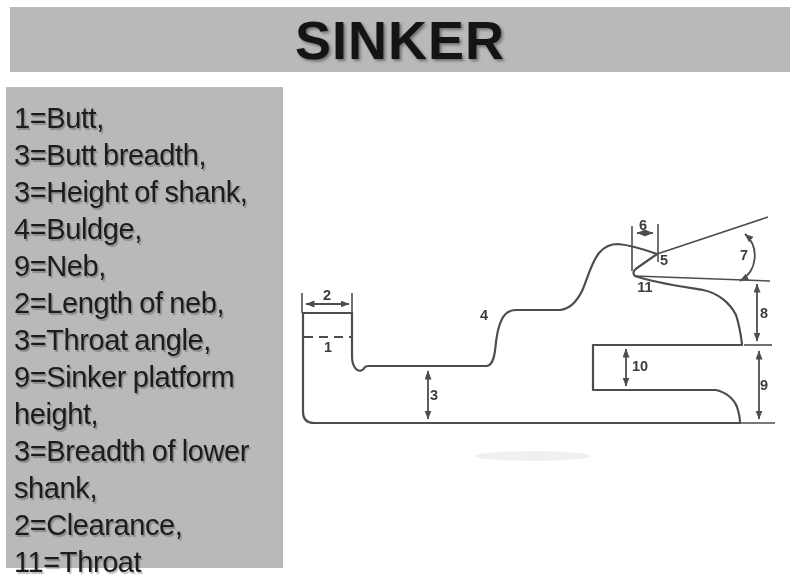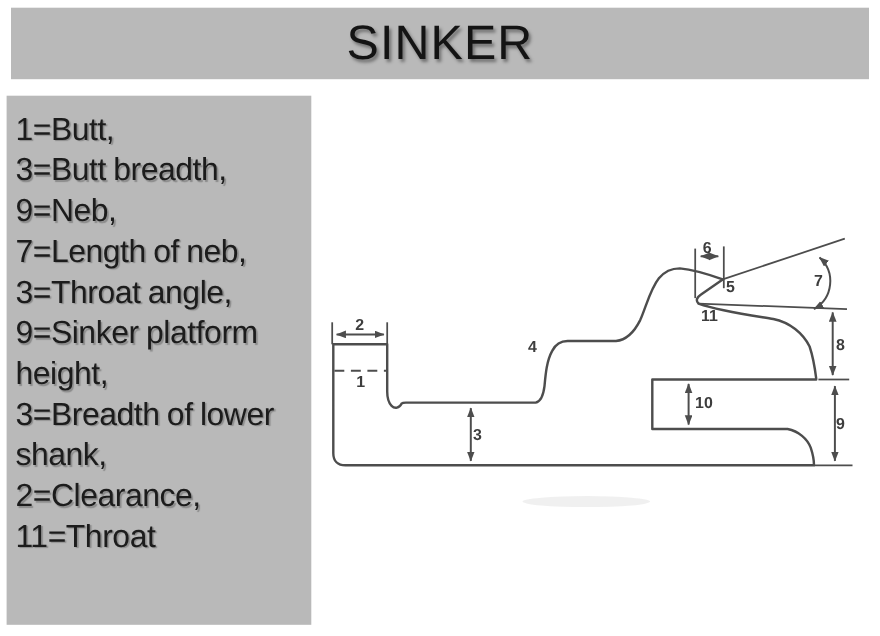--- a/index.html
+++ b/index.html
@@ -6,21 +6,21 @@
   .page{
     position:relative;width:800px;height:578px;background:var(--page-bg,#fff);
     font-family:"Liberation Sans",sans-serif;overflow:hidden;
   }
   .banner{
     position:absolute;left:10px;top:7px;width:780px;height:65px;
     background:var(--banner-bg,#b9b9b9);
     display:flex;align-items:center;justify-content:center;
   }
   .banner h1{
-    margin:0;font-size:44px;font-weight:400;letter-spacing:1px;
+    margin:0;font-size:54px;font-weight:700;letter-spacing:1px;
     color:var(--title-color,#141414);
     text-shadow:2px 2px 3px rgba(0,0,0,.40);
   }
   .legend{
     position:absolute;left:6px;top:87px;width:277px;height:481px;
     background:var(--legend-bg,#b9b9b9);
     box-sizing:border-box;padding:13px 2px 0 8px;
   }
   .legend-line{
     font-size:29px;line-height:37px;letter-spacing:-0.4px;
@@ -44,22 +44,24 @@
 
 <div class="page" style="--page-bg: #ffffff; --banner-bg: #b9b9b9; --legend-bg: #b9b9b9; --title-color: #141414; --legend-text: #1c1c1c; --line: #4d4d4d; --label: #3d3d3d;">
 
   <div class="banner">
     <h1>SINKER</h1>
   </div>
 
   <div class="legend" id="legend">
       <div class="legend-line">1=Butt,</div>
       <div class="legend-line">3=Butt breadth,</div>
+      <div class="legend-line">3=Height of shank,</div>
+      <div class="legend-line">4=Buldge,</div>
       <div class="legend-line">9=Neb,</div>
-      <div class="legend-line">7=Length of neb,</div>
+      <div class="legend-line">2=Length of neb,</div>
       <div class="legend-line">3=Throat angle,</div>
       <div class="legend-line">9=Sinker platform height,</div>
       <div class="legend-line">3=Breadth of lower shank,</div>
       <div class="legend-line">2=Clearance,</div>
       <div class="legend-line">11=Throat</div>
     </div>
 
   <svg class="diagram" width="800" height="578" viewBox="0 0 800 578">
     <defs>
       <marker id="ah" markerWidth="10" markerHeight="8" refX="8.5" refY="3.5" orient="auto" markerUnits="userSpaceOnUse">

